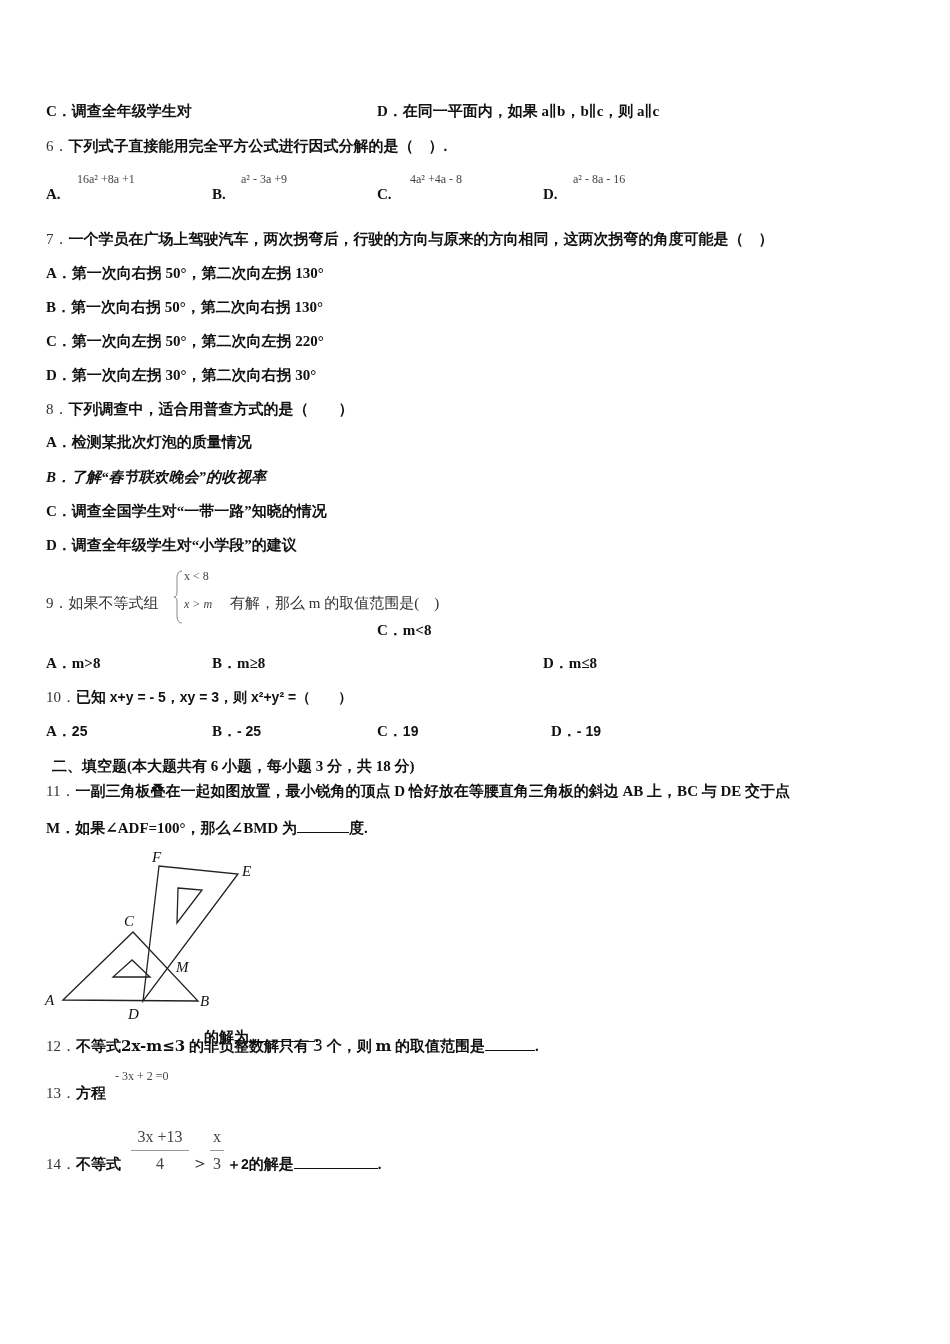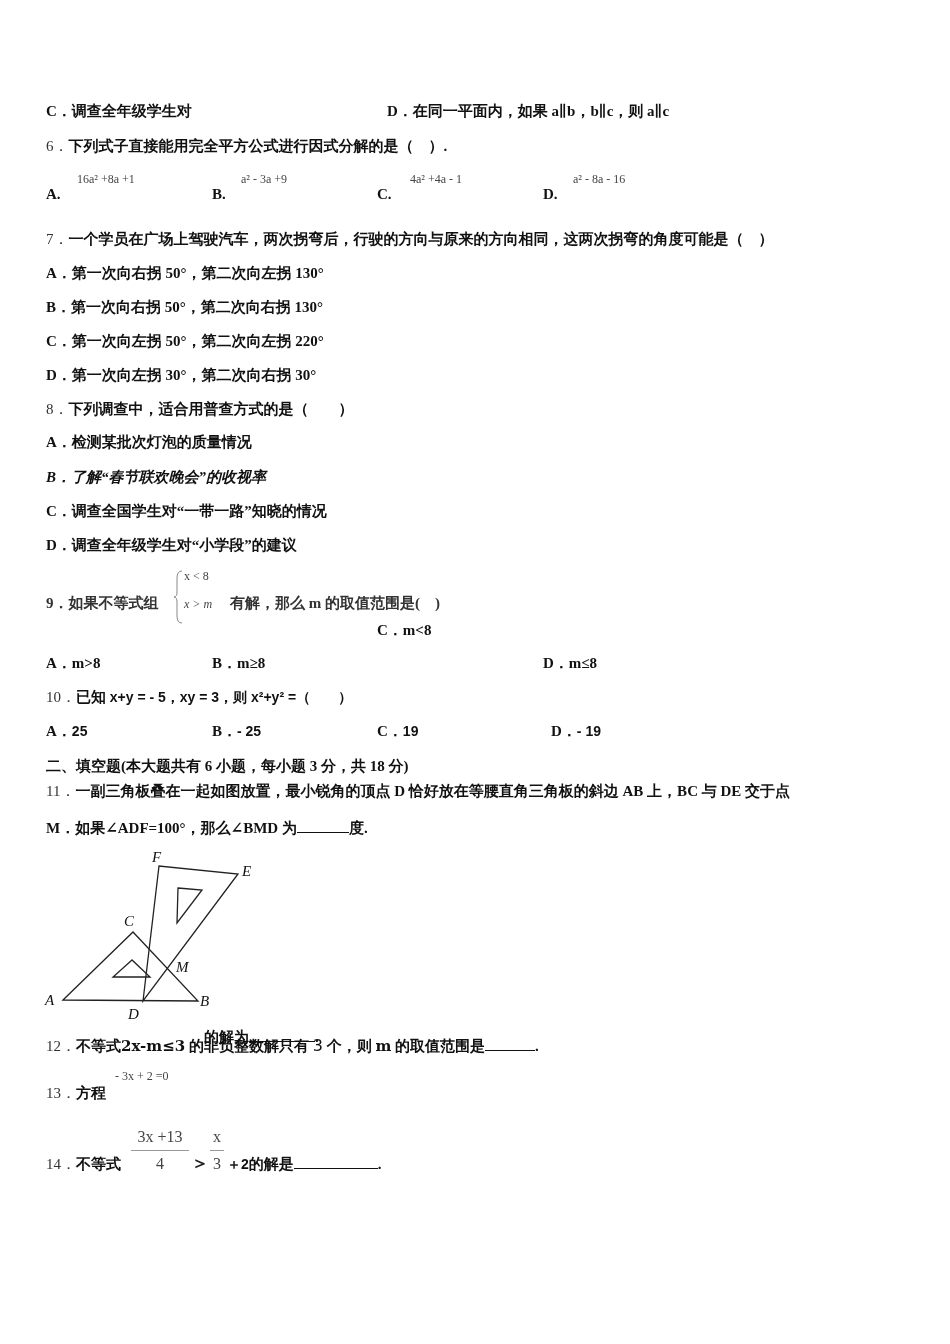--- a/index.html
+++ b/index.html
@@ -1,48 +1,48 @@
 <!DOCTYPE html>
 <html><head>
 <meta charset="utf-8">
 <style>
   html, body { margin: 0; padding: 0; background: #ffffff; }
   body { width: 950px; height: 1344px; position: relative; overflow: hidden;
          font-family: "Liberation Serif", "DejaVu Serif", serif; color: #111; }
-  .ln { position: absolute; left: 46px; font-size: 15px; line-height: 20px; white-space: nowrap; font-weight: bold; }
+  .ln { position: absolute; left: 46px; font-size: 15px; line-height: 20px; white-space: nowrap; }
   .b { font-weight: bold; }
   .num { font-weight: normal; color: #333; }
   .opt { position: absolute; font-size: 15px; line-height: 20px; white-space: nowrap; font-weight: bold; }
   .raised { position: absolute; font-size: 12px; color: #444; white-space: nowrap; font-family: "Liberation Serif", serif; }
   .sans { font-family: "Liberation Sans", "DejaVu Sans", sans-serif; font-weight: bold; font-size: 14px; }
   .blank { display: inline-block; border-bottom: 1.5px solid #111; height: 14px; vertical-align: baseline; }
   .brace { position: absolute; }
   .frac { position: absolute; text-align: center; color: #444; font-size: 16px; font-family: "Liberation Serif", serif; }
   .frac .bar { border-top: 1px solid #999; margin: 4px 0; }
   svg text { font-family: "Liberation Serif", serif; font-style: italic; font-size: 15px; fill: #111; }
 </style>
 </head>
 <body>
 
 <div class="ln b" style="top:101px;">
   <span>C．</span><span>调查全年级学生对</span>
 </div>
-<div class="ln b" style="top:101px; left:387px;">
+<div class="ln b" style="top:101px; left:377px;">
   <span>D．</span><span>在同一平面内，如果 a∥b，b∥c，则 a∥c</span>
 </div>
 
 <div class="ln b" style="top:136px;">
   <span class="num">6．</span><span>下列式子直接能用完全平方公式进行因式分解的是（　）.</span>
 </div>
 <div class="opt" style="top:184px; left:46px;">A.</div>
 <div class="raised" style="top:172px; left:77px;">16a² +8a +1</div>
 <div class="opt" style="top:184px; left:212px;">B.</div>
 <div class="raised" style="top:172px; left:241px;">a² - 3a +9</div>
 <div class="opt" style="top:184px; left:377px;">C.</div>
-<div class="raised" style="top:172px; left:410px;">4a² +4a - 1</div>
+<div class="raised" style="top:172px; left:410px;">4a² +4a - 8</div>
 <div class="opt" style="top:184px; left:543px;">D.</div>
 <div class="raised" style="top:172px; left:573px;">a² - 8a - 16</div>
 
 <div class="ln b" style="top:229px;">
   <span class="num">7．</span><span>一个学员在广场上驾驶汽车，两次拐弯后，行驶的方向与原来的方向相同，这两次拐弯的角度可能是（　）</span>
 </div>
 <div class="ln b" style="top:263px;"><span>A．</span><span>第一次向右拐 50°，第二次向左拐 130°</span></div>
 <div class="ln b" style="top:297px;"><span>B．</span><span>第一次向右拐 50°，第二次向右拐 130°</span></div>
 <div class="ln b" style="top:331px;"><span>C．</span><span>第一次向左拐 50°，第二次向左拐 220°</span></div>
 <div class="ln b" style="top:365px;"><span>D．</span><span>第一次向左拐 30°，第二次向右拐 30°</span></div>
@@ -71,21 +71,21 @@
 <div class="opt" style="top:653px; left:543px;"><span>D．</span><span>m≤8</span></div>
 
 <div class="ln b" style="top:687px;">
   <span class="num">10．</span><span>已知</span> <span class="sans">x+y = - 5，xy = 3，则 x²+y² =（　　）</span>
 </div>
 <div class="opt" style="top:721px; left:46px;"><span>A．</span><span class="sans">25</span></div>
 <div class="opt" style="top:721px; left:212px;"><span>B．</span><span class="sans">- 25</span></div>
 <div class="opt" style="top:721px; left:377px;"><span>C．</span><span class="sans">19</span></div>
 <div class="opt" style="top:721px; left:551px;"><span>D．</span><span class="sans">- 19</span></div>
 
-<div class="ln b" style="top:756px;">二、填空题(本大题共有 6 小题，每小题 3 分，共 18 分)</div>
+<div class="ln b" style="top:756px;margin-left:6px;">二、填空题(本大题共有 6 小题，每小题 3 分，共 18 分)</div>
 
 <div class="ln b" style="top:781px;">
   <span class="num">11．</span><span>一副三角板叠在一起如图放置，最小锐角的顶点 D 恰好放在等腰直角三角板的斜边 AB 上，BC 与 DE 交于点</span>
 </div>
 <div class="ln b" style="top:818px;">
   <span>M．如果∠ADF=100°，那么∠BMD 为</span><span class="blank" style="width:52px;"></span><span>度.</span>
 </div>
 
 <svg style="position:absolute; left:40px; top:845px;" width="230" height="180" viewBox="40 845 230 180">
 

